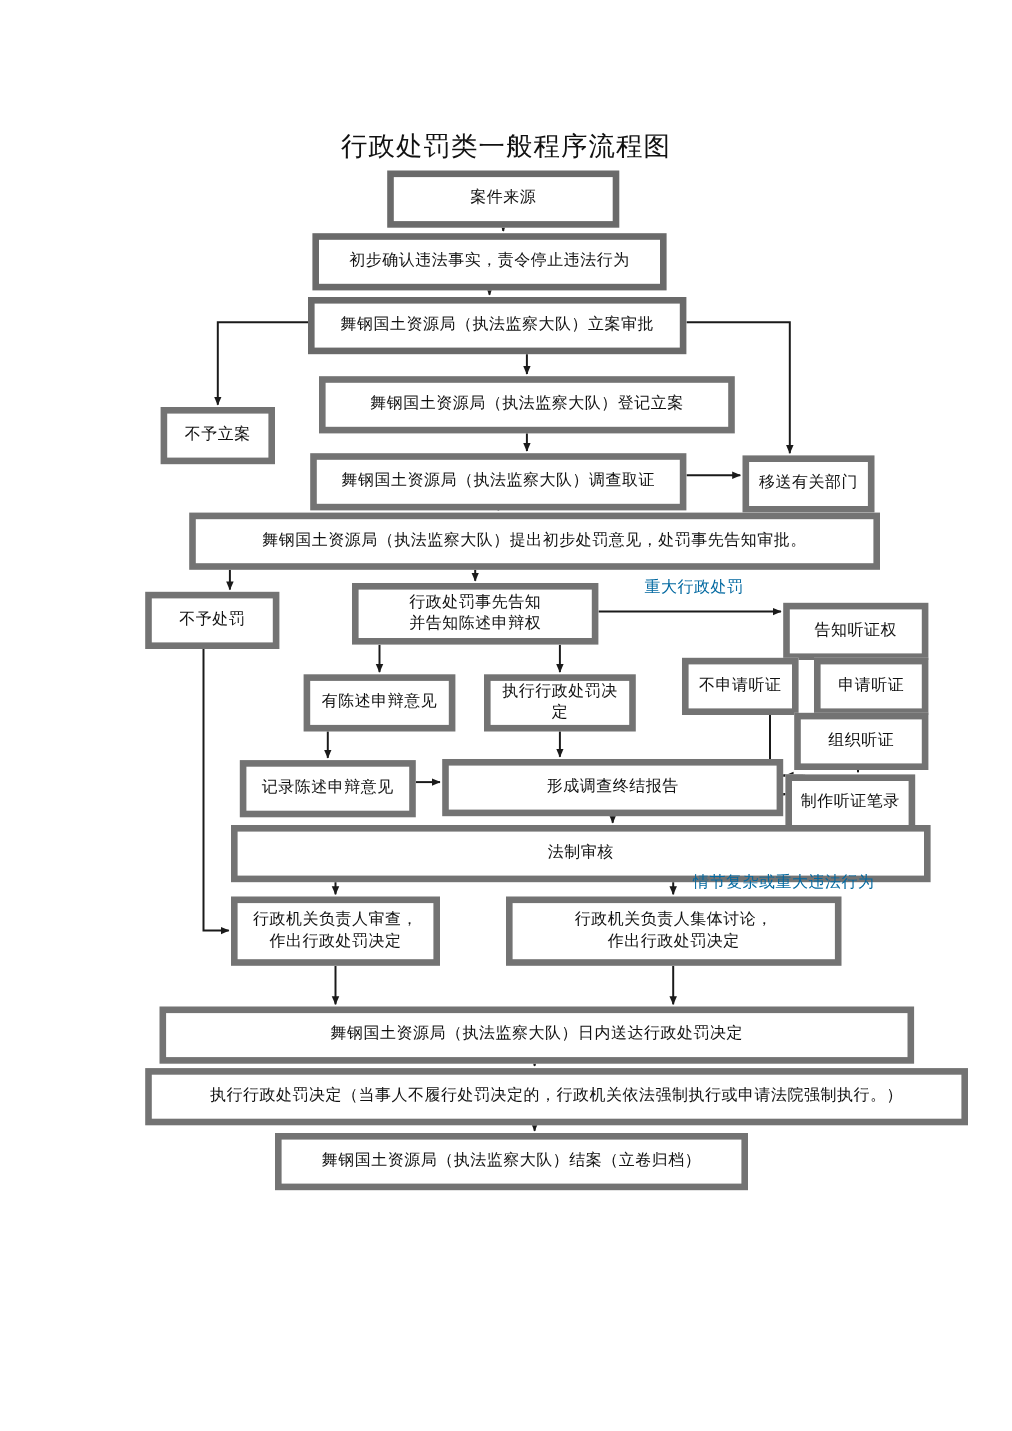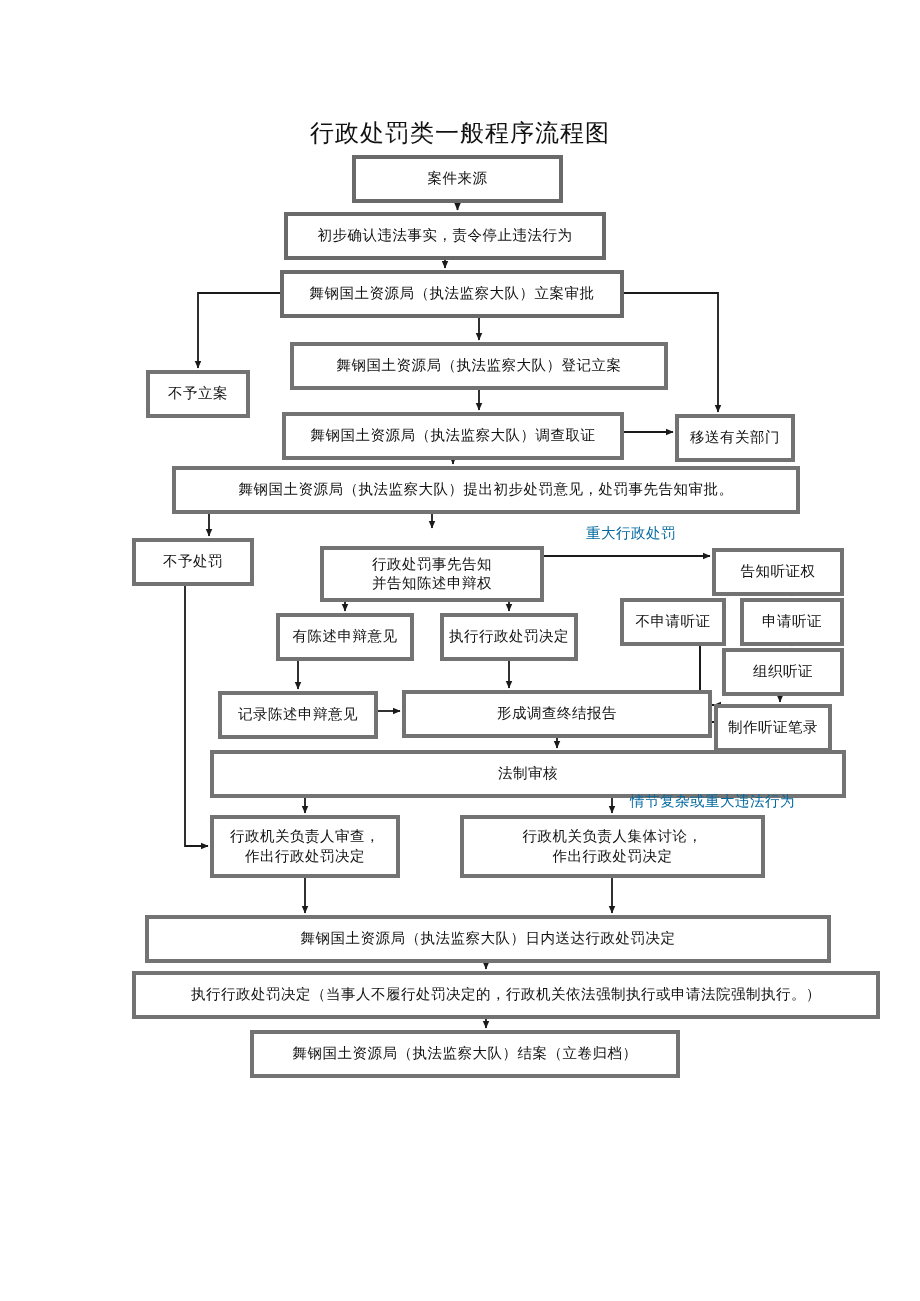--- a/index.html
+++ b/index.html
@@ -4,21 +4,21 @@
 <style>
   html,body{margin:0;padding:0;background:#ffffff;}
   body{
     font-family:"Liberation Serif","DejaVu Serif",serif;
     width:920px;height:1301px;position:relative;overflow:hidden;
   }
   #canvas{position:absolute;left:0;top:0;width:920px;height:1301px;}
   #wires{position:absolute;left:0;top:0;width:920px;height:1301px;pointer-events:none;}
   .node{
     position:absolute;
-    border:4px solid #737373;
+    border:6px solid #737373;
     background:#ffffff;
     box-sizing:border-box;
     display:flex;
     align-items:center;
     justify-content:center;
     text-align:center;
     color:#111111;
     font-size:14.5px;
     line-height:1.32;
     letter-spacing:0.5px;
@@ -127,21 +127,21 @@
   <div id="nodes">
       <div class="node dark" style="left: 352px; top: 155px; width: 211px; height: 34px;">案件来源</div>
       <div class="node dark" style="left: 284px; top: 212px; width: 322px; height: 36px;">初步确认违法事实，责令停止违法行为</div>
       <div class="node dark" style="left: 280px; top: 270px; width: 344px; height: 46px;">舞钢国土资源局（执法监察大队）立案审批</div>
       <div class="node" style="left: 146px; top: 370px; width: 104px; height: 36px;">不予立案</div>
       <div class="node" style="left: 290px; top: 342px; width: 378px; height: 30px;">舞钢国土资源局（执法监察大队）登记立案</div>
       <div class="node" style="left: 282px; top: 412px; width: 342px; height: 38px;">舞钢国土资源局（执法监察大队）调查取证</div>
       <div class="node" style="left: 675px; top: 414px; width: 120px; height: 36px;">移送有关部门</div>
       <div class="node" style="left: 172px; top: 466px; width: 628px; height: 36px;">舞钢国土资源局（执法监察大队）提出初步处罚意见，处罚事先告知审批。</div>
       <div class="node" style="left: 132px; top: 538px; width: 122px; height: 35px;">不予处罚</div>
-      <div class="node" style="left: 320px; top: 530px; width: 224px; height: 56px; margin-top: 16px;">行政处罚事先告知
+      <div class="node" style="left: 320px; top: 530px; width: 224px; height: 56px;">行政处罚事先告知
 并告知陈述申辩权</div>
       <div class="node" style="left: 712px; top: 548px; width: 132px; height: 48px;">告知听证权</div>
       <div class="node" style="left: 620px; top: 598px; width: 106px; height: 34px;">不申请听证</div>
       <div class="node" style="left: 740px; top: 598px; width: 104px; height: 34px;">申请听证</div>
       <div class="node" style="left: 276px; top: 613px; width: 138px; height: 34px;">有陈述申辩意见</div>
       <div class="node" style="left: 440px; top: 613px; width: 138px; height: 34px;">执行行政处罚决定</div>
       <div class="node" style="left: 722px; top: 648px; width: 122px; height: 16px;">组织听证</div>
       <div class="node" style="left: 218px; top: 691px; width: 160px; height: 40px;">记录陈述申辩意见</div>
       <div class="node" style="left: 402px; top: 690px; width: 310px; height: 42px;">形成调查终结报告</div>
       <div class="node" style="left: 714px; top: 704px; width: 118px; height: 36px;">制作听证笔录</div>

